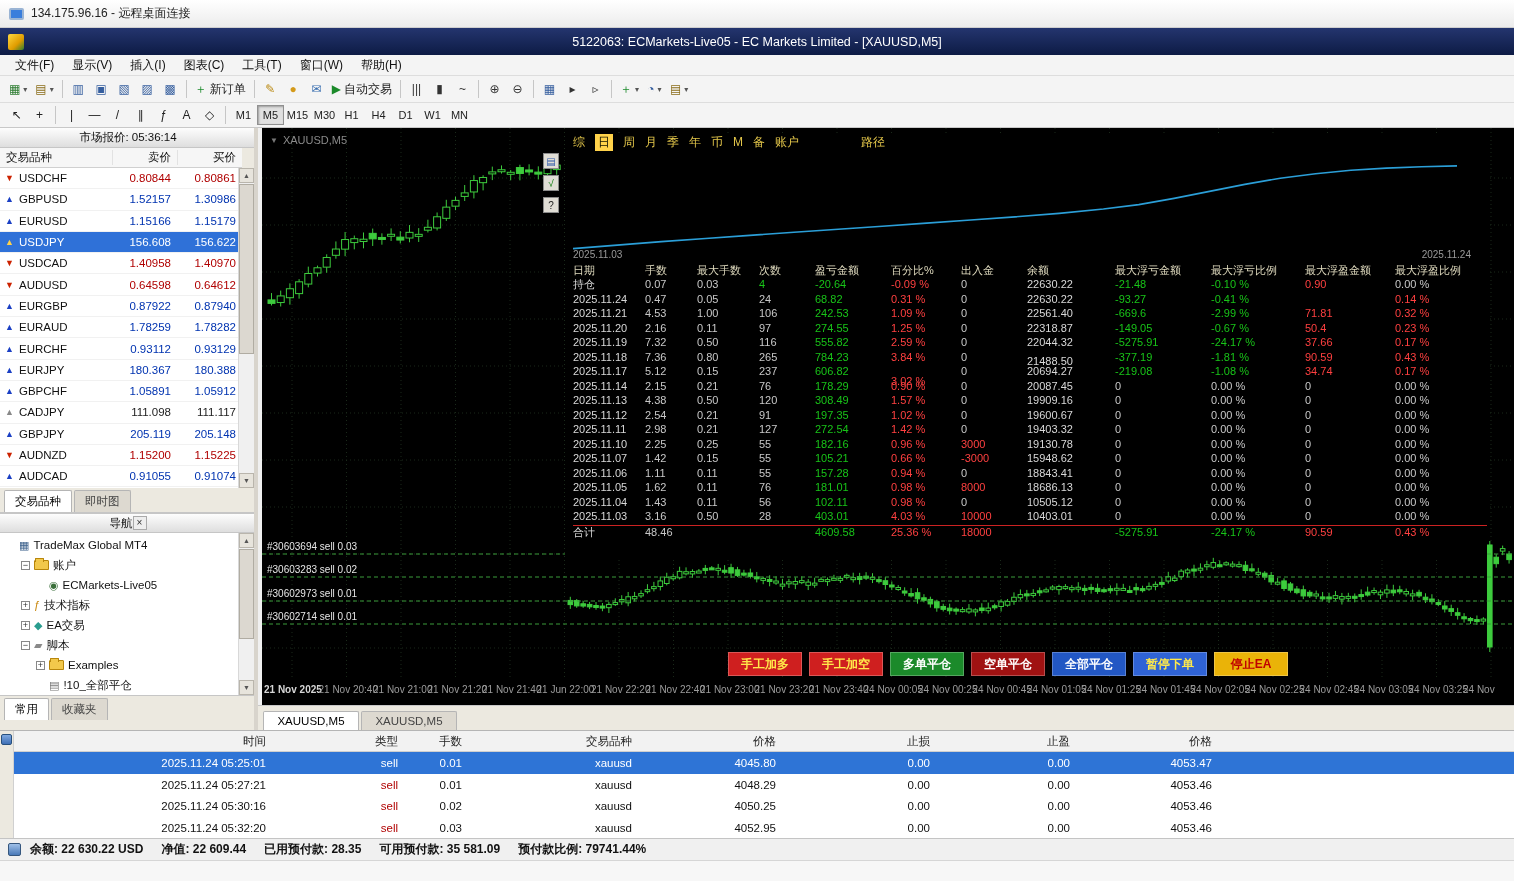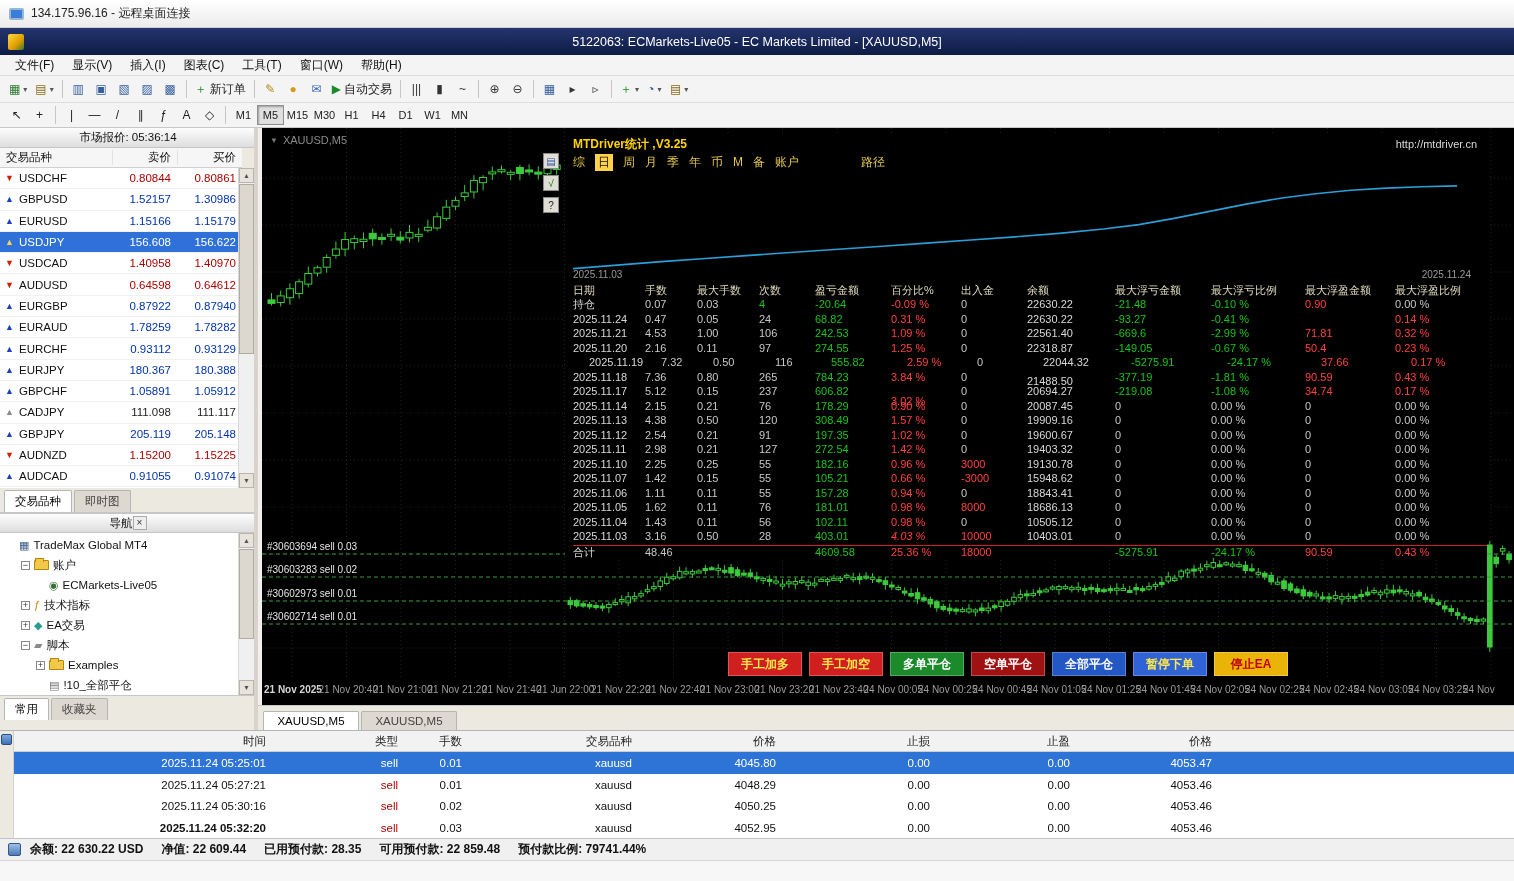--- a/index.html
+++ b/index.html
@@ -888,24 +888,20 @@
         <span class="tax" style="left: 874px;">24 Nov 01:45</span>
         <span class="tax" style="left: 928.5px;">24 Nov 02:05</span>
         <span class="tax" style="left: 983px;">24 Nov 02:25</span>
         <span class="tax" style="left: 1037.5px;">24 Nov 02:45</span>
         <span class="tax" style="left: 1092px;">24 Nov 03:05</span>
         <span class="tax" style="left: 1146.5px;">24 Nov 03:25</span>
         <span class="tax" style="left: 1201px;">24 Nov</span>
       </div>
 
     <div class="mtd">
-      <div class="mtd-titlerow">
-        <span class="mtd-title">MTDriver统计 ,V3.25</span>
-        <span class="mtd-url">http://mtdriver.cn</span>
-      </div>
       <div id="mtd-menu">
           <div class="mmi">综</div>
           <div class="mmi active">日</div>
           <div class="mmi">周</div>
           <div class="mmi">月</div>
           <div class="mmi">季</div>
           <div class="mmi">年</div>
           <div class="mmi">币</div>
           <div class="mmi">M</div>
           <div class="mmi">备</div>
@@ -984,21 +980,21 @@
             <div class="scell" style="width: 76px; color: rgb(24, 196, 24);">274.55</div>
             <div class="scell" style="width: 70px; color: rgb(255, 64, 64);">1.25 %</div>
             <div class="scell" style="width: 66px; color: rgb(200, 200, 200);">0</div>
             <div class="scell" style="width: 88px; color: rgb(216, 216, 216);">22318.87</div>
             <div class="scell" style="width: 96px; color: rgb(24, 196, 24);">-149.05</div>
             <div class="scell" style="width: 94px; color: rgb(24, 196, 24);">-0.67 %</div>
             <div class="scell" style="width: 90px; color: rgb(255, 64, 64);">50.4</div>
             <div class="scell" style="width: 80px; color: rgb(255, 64, 64);">0.23 %</div>
           </div>
           <div class="srow">
-            <div class="scell" style="width: 72px; color: rgb(216, 216, 216); margin-left: 16px;">2025.11.19</div>
+            <div class="scell" style="width: 72px; color: rgb(216, 216, 216);">2025.11.19</div>
             <div class="scell" style="width: 52px; color: rgb(200, 200, 200);">7.32</div>
             <div class="scell" style="width: 62px; color: rgb(200, 200, 200);">0.50</div>
             <div class="scell" style="width: 56px; color: rgb(200, 200, 200);">116</div>
             <div class="scell" style="width: 76px; color: rgb(24, 196, 24);">555.82</div>
             <div class="scell" style="width: 70px; color: rgb(255, 64, 64);">2.59 %</div>
             <div class="scell" style="width: 66px; color: rgb(200, 200, 200);">0</div>
             <div class="scell" style="width: 88px; color: rgb(216, 216, 216);">22044.32</div>
             <div class="scell" style="width: 96px; color: rgb(24, 196, 24);">-5275.91</div>
             <div class="scell" style="width: 94px; color: rgb(24, 196, 24);">-24.17 %</div>
             <div class="scell" style="width: 90px; color: rgb(255, 64, 64);">37.66</div>
@@ -1157,21 +1153,21 @@
             <div class="scell" style="width: 94px; color: rgb(200, 200, 200);">0.00 %</div>
             <div class="scell" style="width: 90px; color: rgb(200, 200, 200);">0</div>
             <div class="scell" style="width: 80px; color: rgb(200, 200, 200);">0.00 %</div>
           </div>
           <div class="srow">
             <div class="scell" style="width: 72px; color: rgb(216, 216, 216);">2025.11.03</div>
             <div class="scell" style="width: 52px; color: rgb(200, 200, 200);">3.16</div>
             <div class="scell" style="width: 62px; color: rgb(200, 200, 200);">0.50</div>
             <div class="scell" style="width: 56px; color: rgb(200, 200, 200);">28</div>
             <div class="scell" style="width: 76px; color: rgb(24, 196, 24);">403.01</div>
-            <div class="scell" style="width: 70px; color: rgb(255, 64, 64); font-style: italic;">4.03 %</div>
+            <div class="scell" style="width: 70px; color: rgb(255, 64, 64);">4.03 %</div>
             <div class="scell" style="width: 66px; color: rgb(255, 64, 64);">10000</div>
             <div class="scell" style="width: 88px; color: rgb(216, 216, 216);">10403.01</div>
             <div class="scell" style="width: 96px; color: rgb(200, 200, 200);">0</div>
             <div class="scell" style="width: 94px; color: rgb(200, 200, 200);">0.00 %</div>
             <div class="scell" style="width: 90px; color: rgb(200, 200, 200);">0</div>
             <div class="scell" style="width: 80px; color: rgb(200, 200, 200);">0.00 %</div>
           </div>
           <div class="srow total">
             <div class="scell" style="width: 72px; color: rgb(216, 216, 216);">合计</div>
             <div class="scell" style="width: 52px; color: rgb(200, 200, 200);">48.46</div>
@@ -1256,35 +1252,35 @@
           <div class="tc" style="width: 132px; color: rgb(176, 0, 0);">sell</div>
           <div class="tc" style="width: 64px;">0.02</div>
           <div class="tc" style="width: 170px;">xauusd</div>
           <div class="tc" style="width: 144px;">4050.25</div>
           <div class="tc" style="width: 154px;">0.00</div>
           <div class="tc" style="width: 140px;">0.00</div>
           <div class="tc" style="width: 142px;">4053.46</div>
         </div>
         <div class="trow2">
           <div class="tc left" style="width: 196px;"></div>
-          <div class="tc" style="width: 258px; font-weight: bold;">2025.11.24 05:32:20</div>
+          <div class="tc" style="width: 258px;">2025.11.24 05:32:20</div>
           <div class="tc" style="width: 132px; color: rgb(176, 0, 0);">sell</div>
           <div class="tc" style="width: 64px;">0.03</div>
           <div class="tc" style="width: 170px;">xauusd</div>
           <div class="tc" style="width: 144px;">4052.95</div>
           <div class="tc" style="width: 154px;">0.00</div>
           <div class="tc" style="width: 140px;">0.00</div>
           <div class="tc" style="width: 142px;">4053.46</div>
         </div>
       </div>
   </div>
 
   <div class="status" id="status-segs">
     <span class="sicon"></span>
   <div class="sseg">余额: 22 630.22 USD</div>
       <div class="sseg">净值: 22 609.44</div>
       <div class="sseg">已用预付款: 28.35</div>
-      <div class="sseg">可用预付款: 22 859.48</div>
+      <div class="sseg">可用预付款: 35 581.09</div>
       <div class="sseg">预付款比例: 79741.44%</div>
     </div>
   <div class="bottom-gap"></div>
 
 </div>
 
 </body></html>

